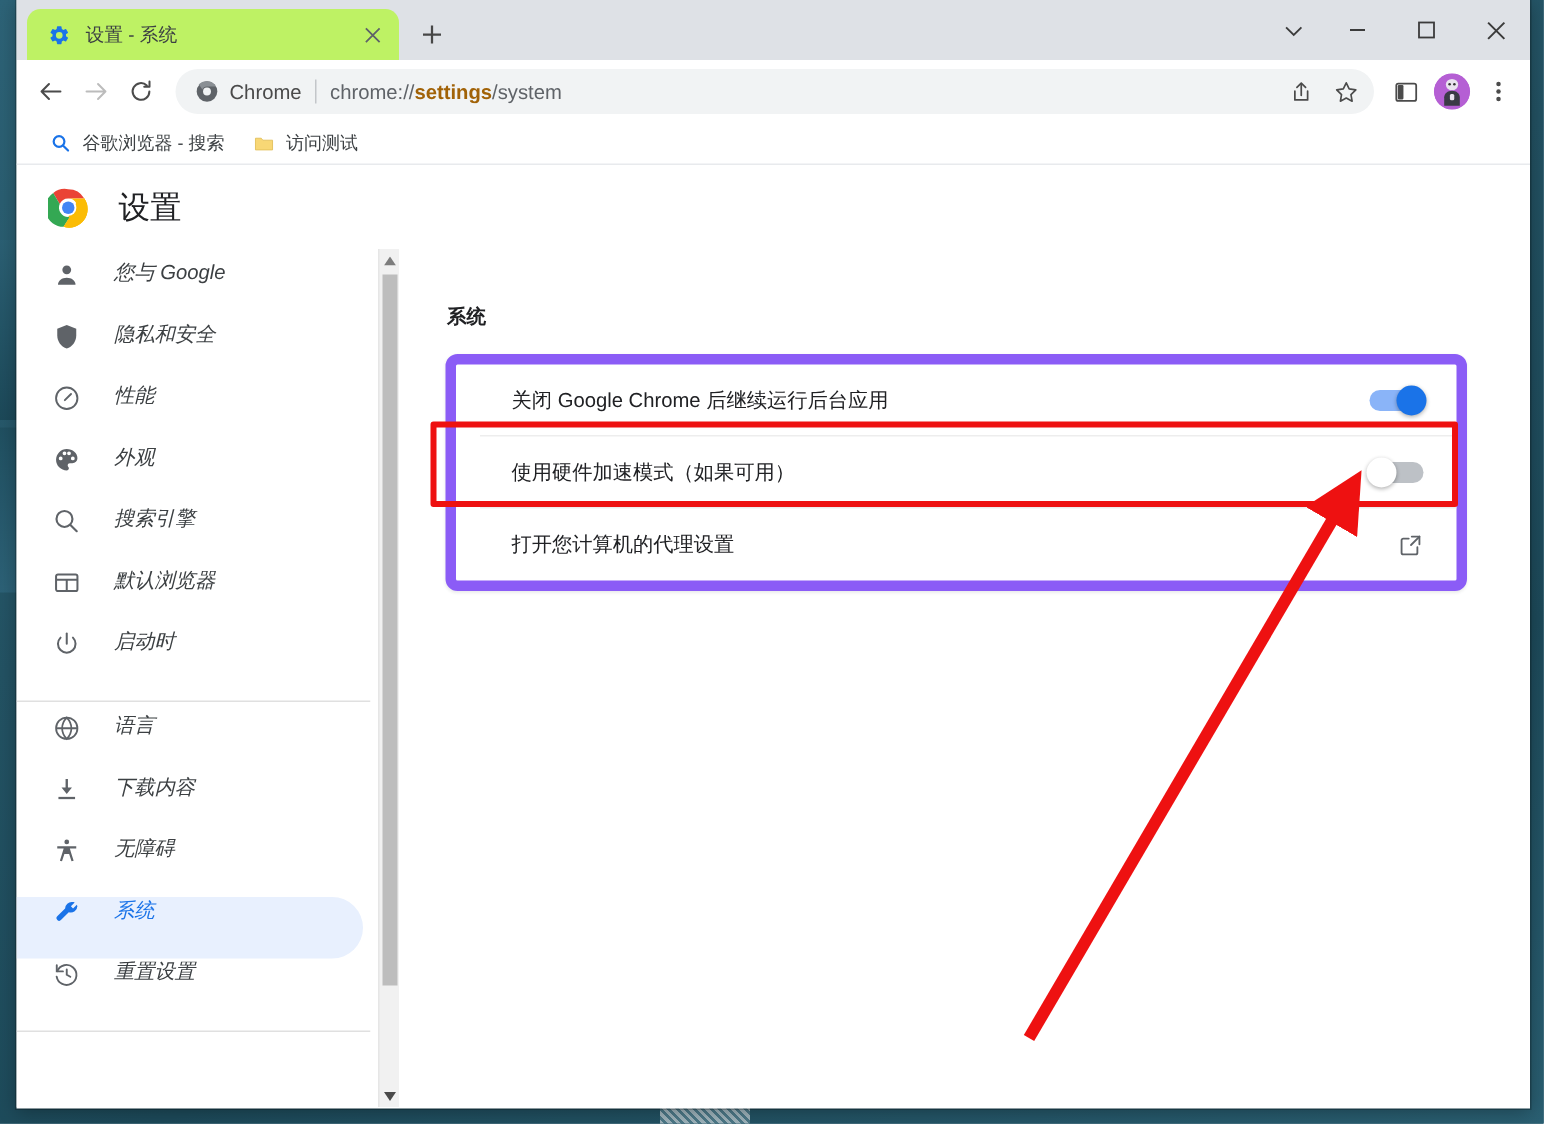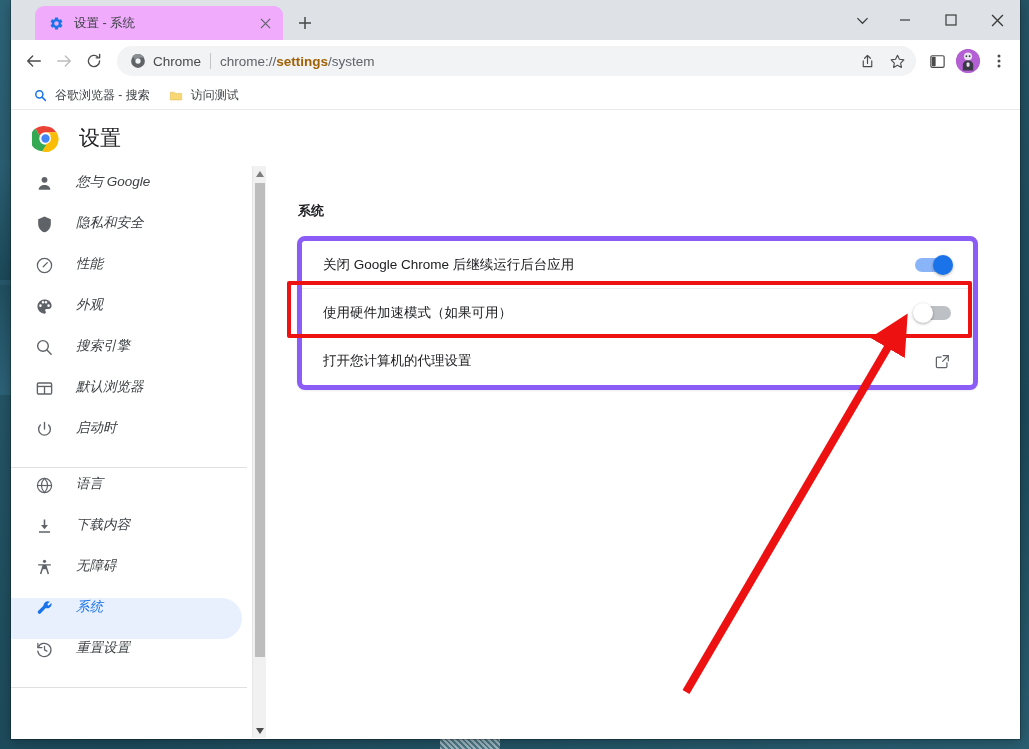--- a/index.html
+++ b/index.html
@@ -40,23 +40,23 @@
   }
 
   
   #tabstrip {
     position: relative;
     height: 40px;
     background: #dee1e6;
     display: flex; align-items: flex-end;
   }
   #tab {
-    margin-left: 24px;
+    margin-left: 7px;
     width: 248px; height: 34px;
-    background: #f0abfc;
+    background: #bef264;
     border-radius: 9px 9px 0 0;
     display: flex; align-items: center;
     padding: 0 8px 0 13px;
     position: relative;
   }
   #tab .tab-fav {
     width: 16px; height: 16px; flex: none; margin-right: 10px;
     display: flex; align-items: center; justify-content: center;
   }
   #tab .tab-title {
@@ -209,24 +209,25 @@
     position: absolute; left: 256px; right: 0; top: 56px; bottom: 0;
     overflow: hidden;
   }
   #section-title {
     font-size: 13px; color: #202124; font-weight: bold;
     padding: 36px 0 16px 31px;
   }
   #card {
     margin-left: 30px; width: 681px;
     background: #fff;
-    border: 5px solid #8b5cf6;
+    border: 7px solid #8b5cf6;
     border-radius: 8px;
     box-shadow: 0 1px 2px rgba(60,64,67,.10);
     overflow: hidden;
+    padding-left: 16px;
   }
   .row {
     height: 48px;
     display: flex; align-items: center;
     padding: 0 22px 0 21px;
     border-bottom: 1px solid #ededed;
   }
   .row:last-child { border-bottom: 0; }
   .row .row-label { flex: 1 1 auto; font-size: 13.5px; color: #202124; }
 

